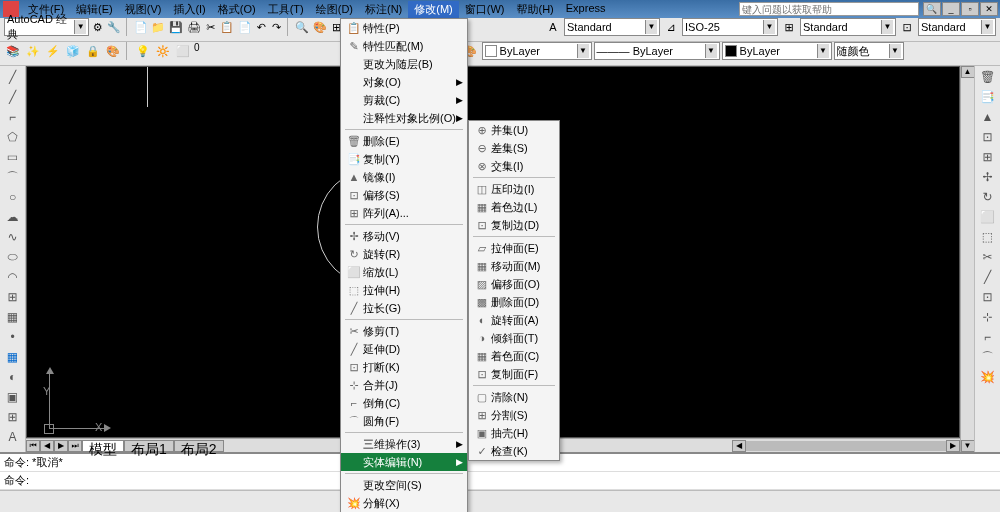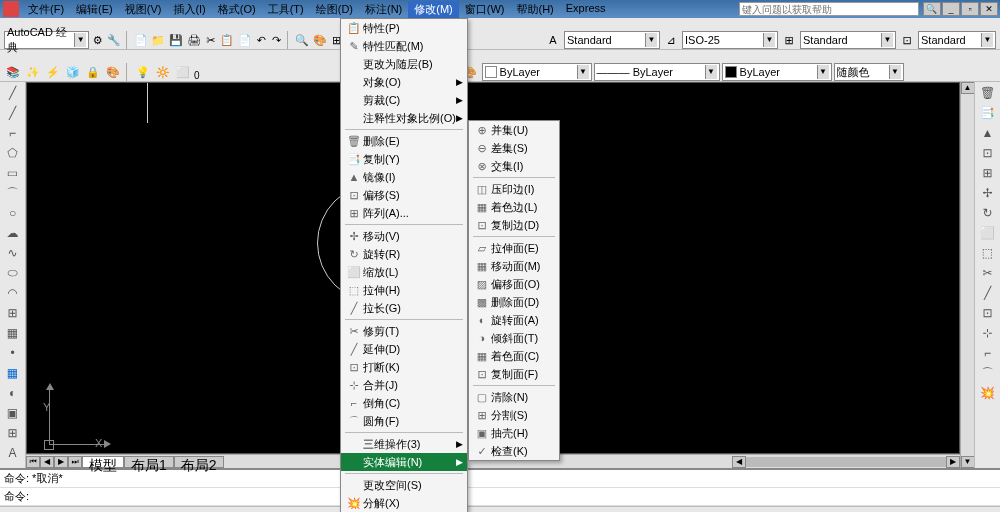--- a/index.html
+++ b/index.html
@@ -5,21 +5,21 @@
 *{margin:0;padding:0;box-sizing:border-box;font-family:"Microsoft YaHei",SimSun,sans-serif;font-size:11px}
 body{width:1000px;height:512px;background:#e8e8e8;overflow:hidden;position:relative}
 .titlebar{height:18px;background:linear-gradient(#3a6ea5,#5a8ec5);display:flex;align-items:center}
 .app-icon{width:16px;height:16px;background:#d44;margin:0 3px}
 .menubar{display:flex;flex:1}
 .menu-item{padding:1px 6px;color:#000;cursor:pointer}
 .menu-item.open{background:#316ac5;color:#fff}
 .help-search{width:180px;height:14px;background:#fff;border:1px solid #999;margin-left:auto;margin-right:4px;font-size:10px;padding:0 2px;color:#666}
 .win-btns{display:flex;gap:1px;margin-right:2px}
 .win-btn{width:18px;height:14px;background:#ccc;border:1px solid #888;font-size:9px;text-align:center;line-height:12px;cursor:pointer}
-.toolbar-row{height:32px;background:#e8e8e8;border-bottom:1px solid #bbb;display:flex;align-items:flex-end;padding:0 4px;gap:2px}
+.toolbar-row{height:24px;background:#e8e8e8;border-bottom:1px solid #bbb;display:flex;align-items:flex-start;padding:0 4px;gap:2px}
 .tb-btn{width:18px;height:18px;border:1px solid transparent;display:inline-flex;align-items:center;justify-content:center;cursor:pointer}
 .tb-sep{width:4px;height:18px;border-left:1px solid #aaa;margin:0 2px}
 .combo{height:18px;background:#fff;border:1px solid #888;display:flex;align-items:center;padding:0 2px;cursor:pointer}
 .combo-arrow{width:12px;height:14px;background:#ddd;border-left:1px solid #888;text-align:center;font-size:8px;line-height:14px;margin-left:auto}
 .main-area{position:relative;height:386px;display:flex}
 .left-tools{width:26px;background:#e8e8e8;border-right:1px solid #bbb;display:flex;flex-direction:column;align-items:center;padding-top:2px;gap:2px}
 .right-tools{width:26px;background:#e8e8e8;border-left:1px solid #bbb;display:flex;flex-direction:column;align-items:center;padding-top:2px;gap:2px}
 .tool-icon{width:18px;height:18px;border:1px solid transparent;display:flex;align-items:center;justify-content:center;cursor:pointer;font-size:12px;color:#555}
 .canvas-wrap{flex:1;display:flex;flex-direction:column}
 .canvas{flex:1;background:#000;position:relative;border:1px solid #555}

